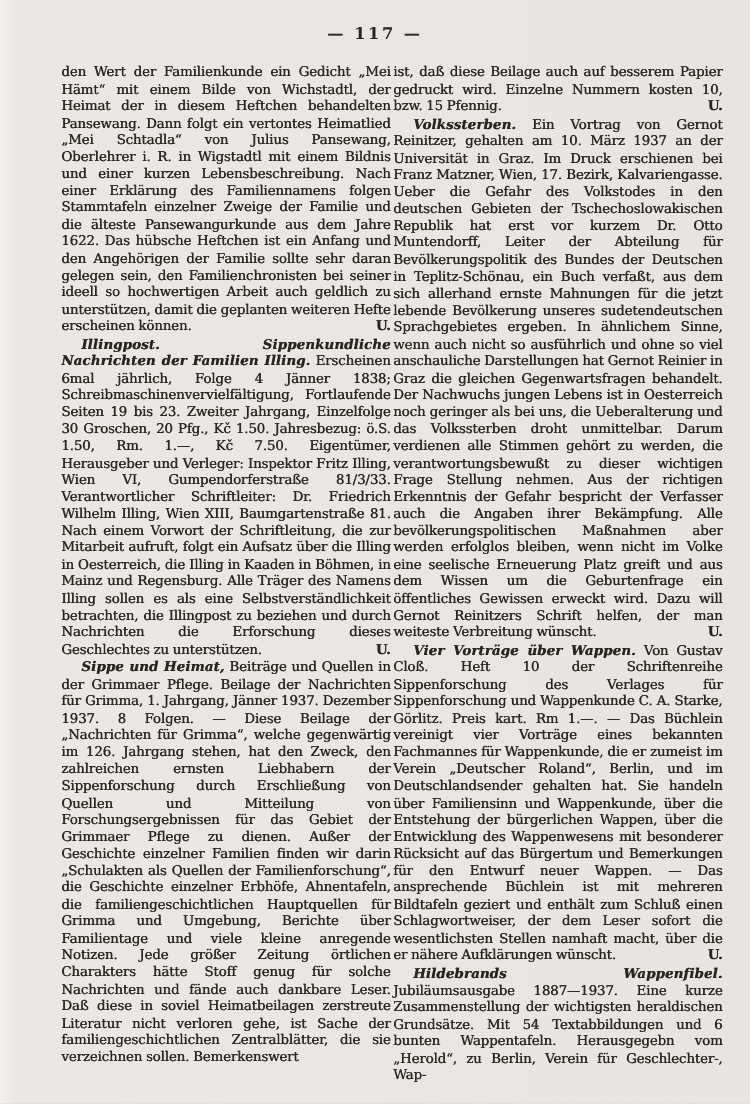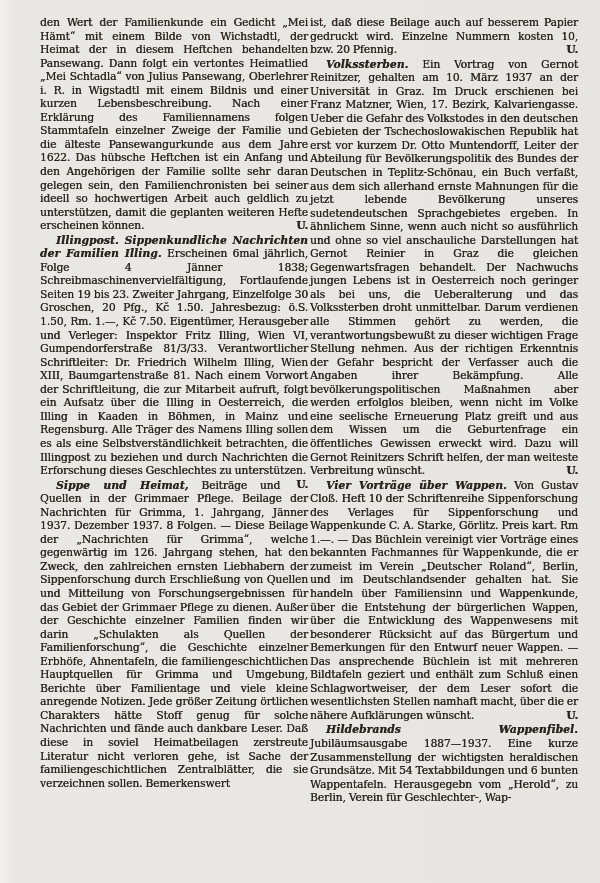--- a/index.html
+++ b/index.html
@@ -22,21 +22,22 @@
     text-align: center;
     padding-top: 20px;
     font-size: 13px;
     font-weight: bold;
     letter-spacing: 2px;
     color: #2a241d;
   }
   .columns {
     display: flex;
     gap: 2px;
-    padding: 16px 22px 0 40px;
+    padding: 16px 22px 0 25px;
+    margin-left: 24px;
   }
   .col {
     width: 269px;
     box-sizing: border-box;
     text-align: justify;
     font-size: 10.7px;
     line-height: 13.55px;
     letter-spacing: -0.1px;
     word-spacing: -0.3px;
     hyphens: auto;
@@ -58,31 +59,32 @@
   .sig {
     float: right;
     font-weight: bold;
   }
 </style>
 </head>
 <body>
 
 <div class="page">
 
+  <div class="page-number">— 117 —</div>
 
   <div class="columns">
 
     <div class="col">
       <p class="para cont"><span class="lead"></span><span>den Wert der Familienkunde ein Gedicht „Mei Hämt“ mit einem Bilde von Wichstadtl, der Heimat der in diesem Heftchen behandelten Pansewang. Dann folgt ein vertontes Heimatlied „Mei Schtadla“ von Julius Pansewang, Oberlehrer i. R. in Wigstadtl mit einem Bildnis und einer kurzen Lebensbeschreibung. Nach einer Erklärung des Familiennamens folgen Stammtafeln einzelner Zweige der Familie und die älteste Pansewangurkunde aus dem Jahre 1622. Das hübsche Heftchen ist ein Anfang und den Angehörigen der Familie sollte sehr daran gelegen sein, den Familienchronisten bei seiner ideell so hochwertigen Arbeit auch geldlich zu unterstützen, damit die geplanten weiteren Hefte erscheinen können.</span> <span class="sig">U.</span></p>
       <p class="para"><span class="lead">Illingpost. Sippenkundliche Nachrichten der Familien Illing.</span><span> Erscheinen 6mal jährlich, Folge 4 Jänner 1838; Schreibmaschinenvervielfältigung, Fortlaufende Seiten 19 bis 23. Zweiter Jahrgang, Einzelfolge 30 Groschen, 20 Pfg., Kč 1.50. Jahresbezug: ö.S. 1.50, Rm. 1.—, Kč 7.50. Eigentümer, Herausgeber und Verleger: Inspektor Fritz Illing, Wien VI, Gumpendorferstraße 81/3/33. Verantwortlicher Schriftleiter: Dr. Friedrich Wilhelm Illing, Wien XIII, Baumgartenstraße 81. Nach einem Vorwort der Schriftleitung, die zur Mitarbeit aufruft, folgt ein Aufsatz über die Illing in Oesterreich, die Illing in Kaaden in Böhmen, in Mainz und Regensburg. Alle Träger des Namens Illing sollen es als eine Selbstverständlichkeit betrachten, die Illingpost zu beziehen und durch Nachrichten die Erforschung dieses Geschlechtes zu unterstützen.</span> <span class="sig">U.</span></p>
       <p class="para"><span class="lead">Sippe und Heimat,</span><span> Beiträge und Quellen in der Grimmaer Pflege. Beilage der Nachrichten für Grimma, 1. Jahrgang, Jänner 1937. Dezember 1937. 8 Folgen. — Diese Beilage der „Nachrichten für Grimma“, welche gegenwärtig im 126. Jahrgang stehen, hat den Zweck, den zahlreichen ernsten Liebhabern der Sippenforschung durch Erschließung von Quellen und Mitteilung von Forschungsergebnissen für das Gebiet der Grimmaer Pflege zu dienen. Außer der Geschichte einzelner Familien finden wir darin „Schulakten als Quellen der Familienforschung“, die Geschichte einzelner Erbhöfe, Ahnentafeln, die familiengeschichtlichen Hauptquellen für Grimma und Umgebung, Berichte über Familientage und viele kleine anregende Notizen. Jede größer Zeitung örtlichen Charakters hätte Stoff genug für solche Nachrichten und fände auch dankbare Leser. Daß diese in soviel Heimatbeilagen zerstreute Literatur nicht verloren gehe, ist Sache der familiengeschichtlichen Zentralblätter, die sie verzeichnen sollen. Bemerkenswert</span><span class="sig"></span></p>
     </div>
 
     <div class="col">
-      <p class="para cont"><span class="lead"></span><span>ist, daß diese Beilage auch auf besserem Papier gedruckt wird. Einzelne Nummern kosten 10, bzw. 20 Pfennig.</span> <span class="sig">U.</span></p>
+      <p class="para cont"><span class="lead"></span><span>ist, daß diese Beilage auch auf besserem Papier gedruckt wird. Einzelne Nummern kosten 10, bzw. 15 Pfennig.</span> <span class="sig">U.</span></p>
       <p class="para"><span class="lead">Volkssterben.</span><span> Ein Vortrag von Gernot Reinitzer, gehalten am 10. März 1937 an der Universität in Graz. Im Druck erschienen bei Franz Matzner, Wien, 17. Bezirk, Kalvariengasse. Ueber die Gefahr des Volkstodes in den deutschen Gebieten der Tschechoslowakischen Republik hat erst vor kurzem Dr. Otto Muntendorff, Leiter der Abteilung für Bevölkerungspolitik des Bundes der Deutschen in Teplitz-Schönau, ein Buch verfaßt, aus dem sich allerhand ernste Mahnungen für die jetzt lebende Bevölkerung unseres sudetendeutschen Sprachgebietes ergeben. In ähnlichem Sinne, wenn auch nicht so ausführlich und ohne so viel anschauliche Darstellungen hat Gernot Reinier in Graz die gleichen Gegenwartsfragen behandelt. Der Nachwuchs jungen Lebens ist in Oesterreich noch geringer als bei uns, die Ueberalterung und das Volkssterben droht unmittelbar. Darum verdienen alle Stimmen gehört zu werden, die verantwortungsbewußt zu dieser wichtigen Frage Stellung nehmen. Aus der richtigen Erkenntnis der Gefahr bespricht der Verfasser auch die Angaben ihrer Bekämpfung. Alle bevölkerungspolitischen Maßnahmen aber werden erfolglos bleiben, wenn nicht im Volke eine seelische Erneuerung Platz greift und aus dem Wissen um die Geburtenfrage ein öffentliches Gewissen erweckt wird. Dazu will Gernot Reinitzers Schrift helfen, der man weiteste Verbreitung wünscht.</span> <span class="sig">U.</span></p>
       <p class="para"><span class="lead">Vier Vorträge über Wappen.</span><span> Von Gustav Cloß. Heft 10 der Schriftenreihe Sippenforschung des Verlages für Sippenforschung und Wappenkunde C. A. Starke, Görlitz. Preis kart. Rm 1.—. — Das Büchlein vereinigt vier Vorträge eines bekannten Fachmannes für Wappenkunde, die er zumeist im Verein „Deutscher Roland“, Berlin, und im Deutschlandsender gehalten hat. Sie handeln über Familiensinn und Wappenkunde, über die Entstehung der bürgerlichen Wappen, über die Entwicklung des Wappenwesens mit besonderer Rücksicht auf das Bürgertum und Bemerkungen für den Entwurf neuer Wappen. — Das ansprechende Büchlein ist mit mehreren Bildtafeln geziert und enthält zum Schluß einen Schlagwortweiser, der dem Leser sofort die wesentlichsten Stellen namhaft macht, über die er nähere Aufklärungen wünscht.</span> <span class="sig">U.</span></p>
       <p class="para"><span class="lead">Hildebrands Wappenfibel.</span><span> Jubiläumsausgabe 1887—1937. Eine kurze Zusammenstellung der wichtigsten heraldischen Grundsätze. Mit 54 Textabbildungen und 6 bunten Wappentafeln. Herausgegebn vom „Herold“, zu Berlin, Verein für Geschlechter-, Wap-</span><span class="sig"></span></p>
     </div>
 
   </div>
 
 </div>
 
 </body></html>

